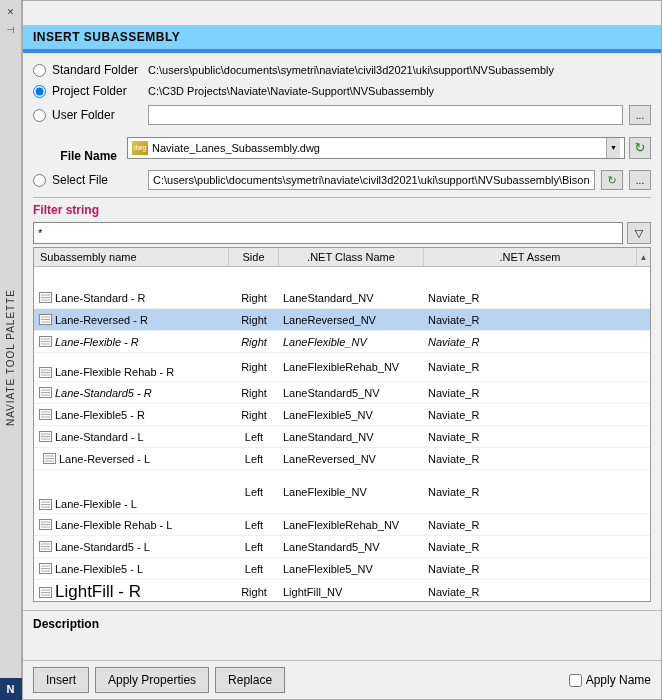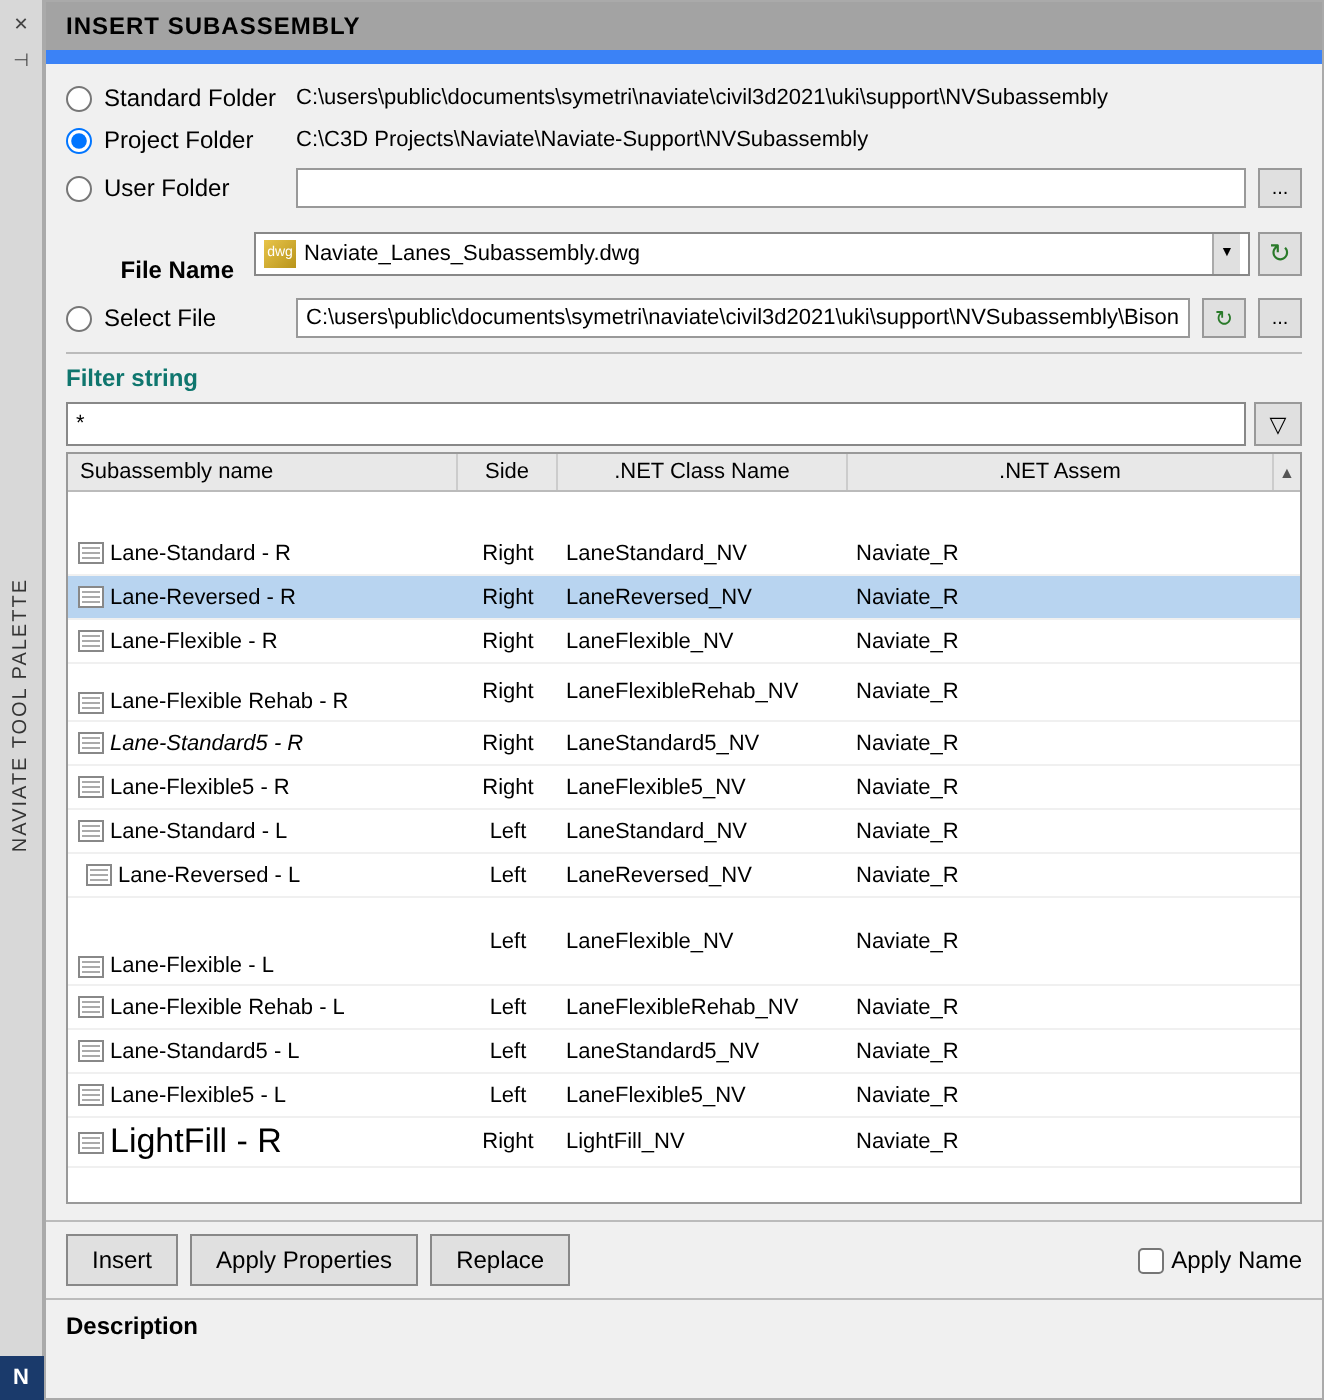--- a/index.html
+++ b/index.html
@@ -150,21 +150,21 @@
       <span style="writing-mode:vertical-rl; transform:rotate(180deg); font-size:10px; color:#333; letter-spacing:1px; white-space:nowrap; user-select:none;">NAVIATE TOOL PALETTE</span>
     </div>
 
     <div style="width:22px; height:22px; background:#1a3a6b; display:flex; align-items:center; justify-content:center; color:white; font-size:11px; font-weight:bold; flex-shrink:0;">
       <span>N</span>
     </div>
   </div>
 
   <div style="flex:1; background:#f0f0f0; border:1px solid #aaa; display:flex; flex-direction:column; overflow:hidden;">
 
-    <div style="background:#a3a3a3; border-bottom:7px solid #3b82f6; padding:5px 10px; font-weight:bold; font-size:12px; color:#000; letter-spacing:0.5px;">
+    <div style="background:#7dd3fc; border-bottom:4px solid #3b82f6; padding:5px 10px; font-weight:bold; font-size:12px; color:#000; letter-spacing:0.5px;margin-top:24px;">
       <span>INSERT SUBASSEMBLY</span>
     </div>
 
     <div style="padding:8px 10px; display:flex; flex-direction:column; gap:3px; overflow:hidden; flex:1;">
 
       <div class="radio-row">
         <input type="radio" name="folder" style="">
         <span class="radio-label">Standard Folder</span>
         <span class="path-text">C:\users\public\documents\symetri\naviate\civil3d2021\uki\support\NVSubassembly</span>
       </div>
@@ -195,21 +195,21 @@
       <div class="radio-row">
         <input type="radio" name="select" style="">
         <span class="radio-label">Select File</span>
         <input type="text" class="text-input" style="height: 20px; font-size: 11px;" value="C:\users\public\documents\symetri\naviate\civil3d2021\uki\support\NVSubassembly\Bison R...">
         <div class="btn-small" style="font-size:11px; color:#2a7a2a;">↻</div>
         <div class="btn-small">...</div>
       </div>
 
       <div style="height:1px; background:#bbb; margin:2px 0;"></div>
 
-      <div style="font-weight:bold; font-size:12px; color:#0f766e; margin-bottom:2px;">
+      <div style="font-weight:bold; font-size:12px; color:#be185d; margin-bottom:2px;">
         <span>Filter string</span>
       </div>
       <div class="filter-row">
         <input type="text" class="filter-input" style="height: 22px; border: 1px solid rgb(136, 136, 136); flex: 1 1 0%; padding: 1px 4px; font-size: 11px;" value="*">
         <div class="filter-btn" style="width:24px; height:22px; border:1px solid #999; background:#e0e0e0; display:flex; align-items:center; justify-content:center; font-size:11px; cursor:pointer;">▽</div>
       </div>
 
       <div style="flex:1; border:1px solid #999; background:white; display:flex; flex-direction:column; min-height:0; overflow:hidden;gap:20px;">
 
         <div style="display:flex; background:#e8e8e8; border-bottom:1px solid #bbb; flex-shrink:0;">
@@ -246,21 +246,21 @@
             <line x1="2" y1="5.5" x2="11" y2="5.5" stroke="#aaa" stroke-width="1"></line>
             <line x1="2" y1="8" x2="11" y2="8" stroke="#aaa" stroke-width="1"></line>
           </svg>
         </span>
         <span>Lane-Reversed - R</span>
       </div>
       <div style="width:50px; padding:2px 4px; font-size:11px; text-align:center;">Right</div>
       <div style="width:145px; padding:2px 4px; font-size:11px; overflow:hidden; text-overflow:ellipsis; white-space:nowrap;">LaneReversed_NV</div>
       <div style="flex:1; padding:2px 4px; font-size:11px; overflow:hidden; text-overflow:ellipsis; white-space:nowrap;">Naviate_R</div>
     </div>
-            <div class="table-row" style="display: flex; border-bottom: 1px solid rgb(240, 240, 240); cursor: pointer; min-height: 22px;">
+            <div class="table-row" style="display: flex; border-bottom: 1px solid rgb(240, 240, 240); cursor: pointer; min-height: 22px; font-style: italic;">
       <div style="width:195px; padding:2px 4px; font-size:11px; overflow:hidden; text-overflow:ellipsis; white-space:nowrap; display:flex; align-items:center; gap:3px;">
         <span style="width:14px; height:14px; flex-shrink:0; display:inline-flex; align-items:center; justify-content:center; color:#555; font-size:9px;">
           <svg width="13" height="11" viewBox="0 0 13 11" fill="none" xmlns="http://www.w3.org/2000/svg">
             <rect x="0.5" y="0.5" width="12" height="10" rx="0" stroke="#888" fill="#fff"></rect>
             <line x1="2" y1="3" x2="11" y2="3" stroke="#aaa" stroke-width="1"></line>
             <line x1="2" y1="5.5" x2="11" y2="5.5" stroke="#aaa" stroke-width="1"></line>
             <line x1="2" y1="8" x2="11" y2="8" stroke="#aaa" stroke-width="1"></line>
           </svg>
         </span>
         <span>Lane-Flexible - R</span>
@@ -425,30 +425,30 @@
         </span>
         <span>LightFill - R</span>
       </div>
       <div style="width:50px; padding:2px 4px; font-size:11px; text-align:center;">Right</div>
       <div style="width:145px; padding:2px 4px; font-size:11px; overflow:hidden; text-overflow:ellipsis; white-space:nowrap;">LightFill_NV</div>
       <div style="flex:1; padding:2px 4px; font-size:11px; overflow:hidden; text-overflow:ellipsis; white-space:nowrap;">Naviate_R</div>
     </div>
           </div>
       </div>
 
+    </div>
+
+    <div style="padding:6px 10px 8px 10px; border-top:1px solid #bbb; background:#f0f0f0; flex-shrink:0; min-height:50px;">
+      <div style="font-weight:bold; font-size:12px; color:#000;">Description</div>
     </div>
 
     <div style="display:flex; align-items:center; gap:6px; padding:6px 10px; border-top:1px solid #bbb; background:#f0f0f0; flex-shrink:0;">
       <button class="btn-action">Insert</button>
       <button class="btn-action">Apply Properties</button>
       <button class="btn-action">Replace</button>
       <div style="margin-left:auto; display:flex; align-items:center; gap:4px;">
         <input type="checkbox" style="">
         <span>Apply Name</span>
       </div>
     </div>
 
-    <div style="padding:6px 10px 8px 10px; border-top:1px solid #bbb; background:#f0f0f0; flex-shrink:0; min-height:50px;">
-      <div style="font-weight:bold; font-size:12px; color:#000;">Description</div>
-    </div>
-
   </div>
 </div>
 
 </body></html>

